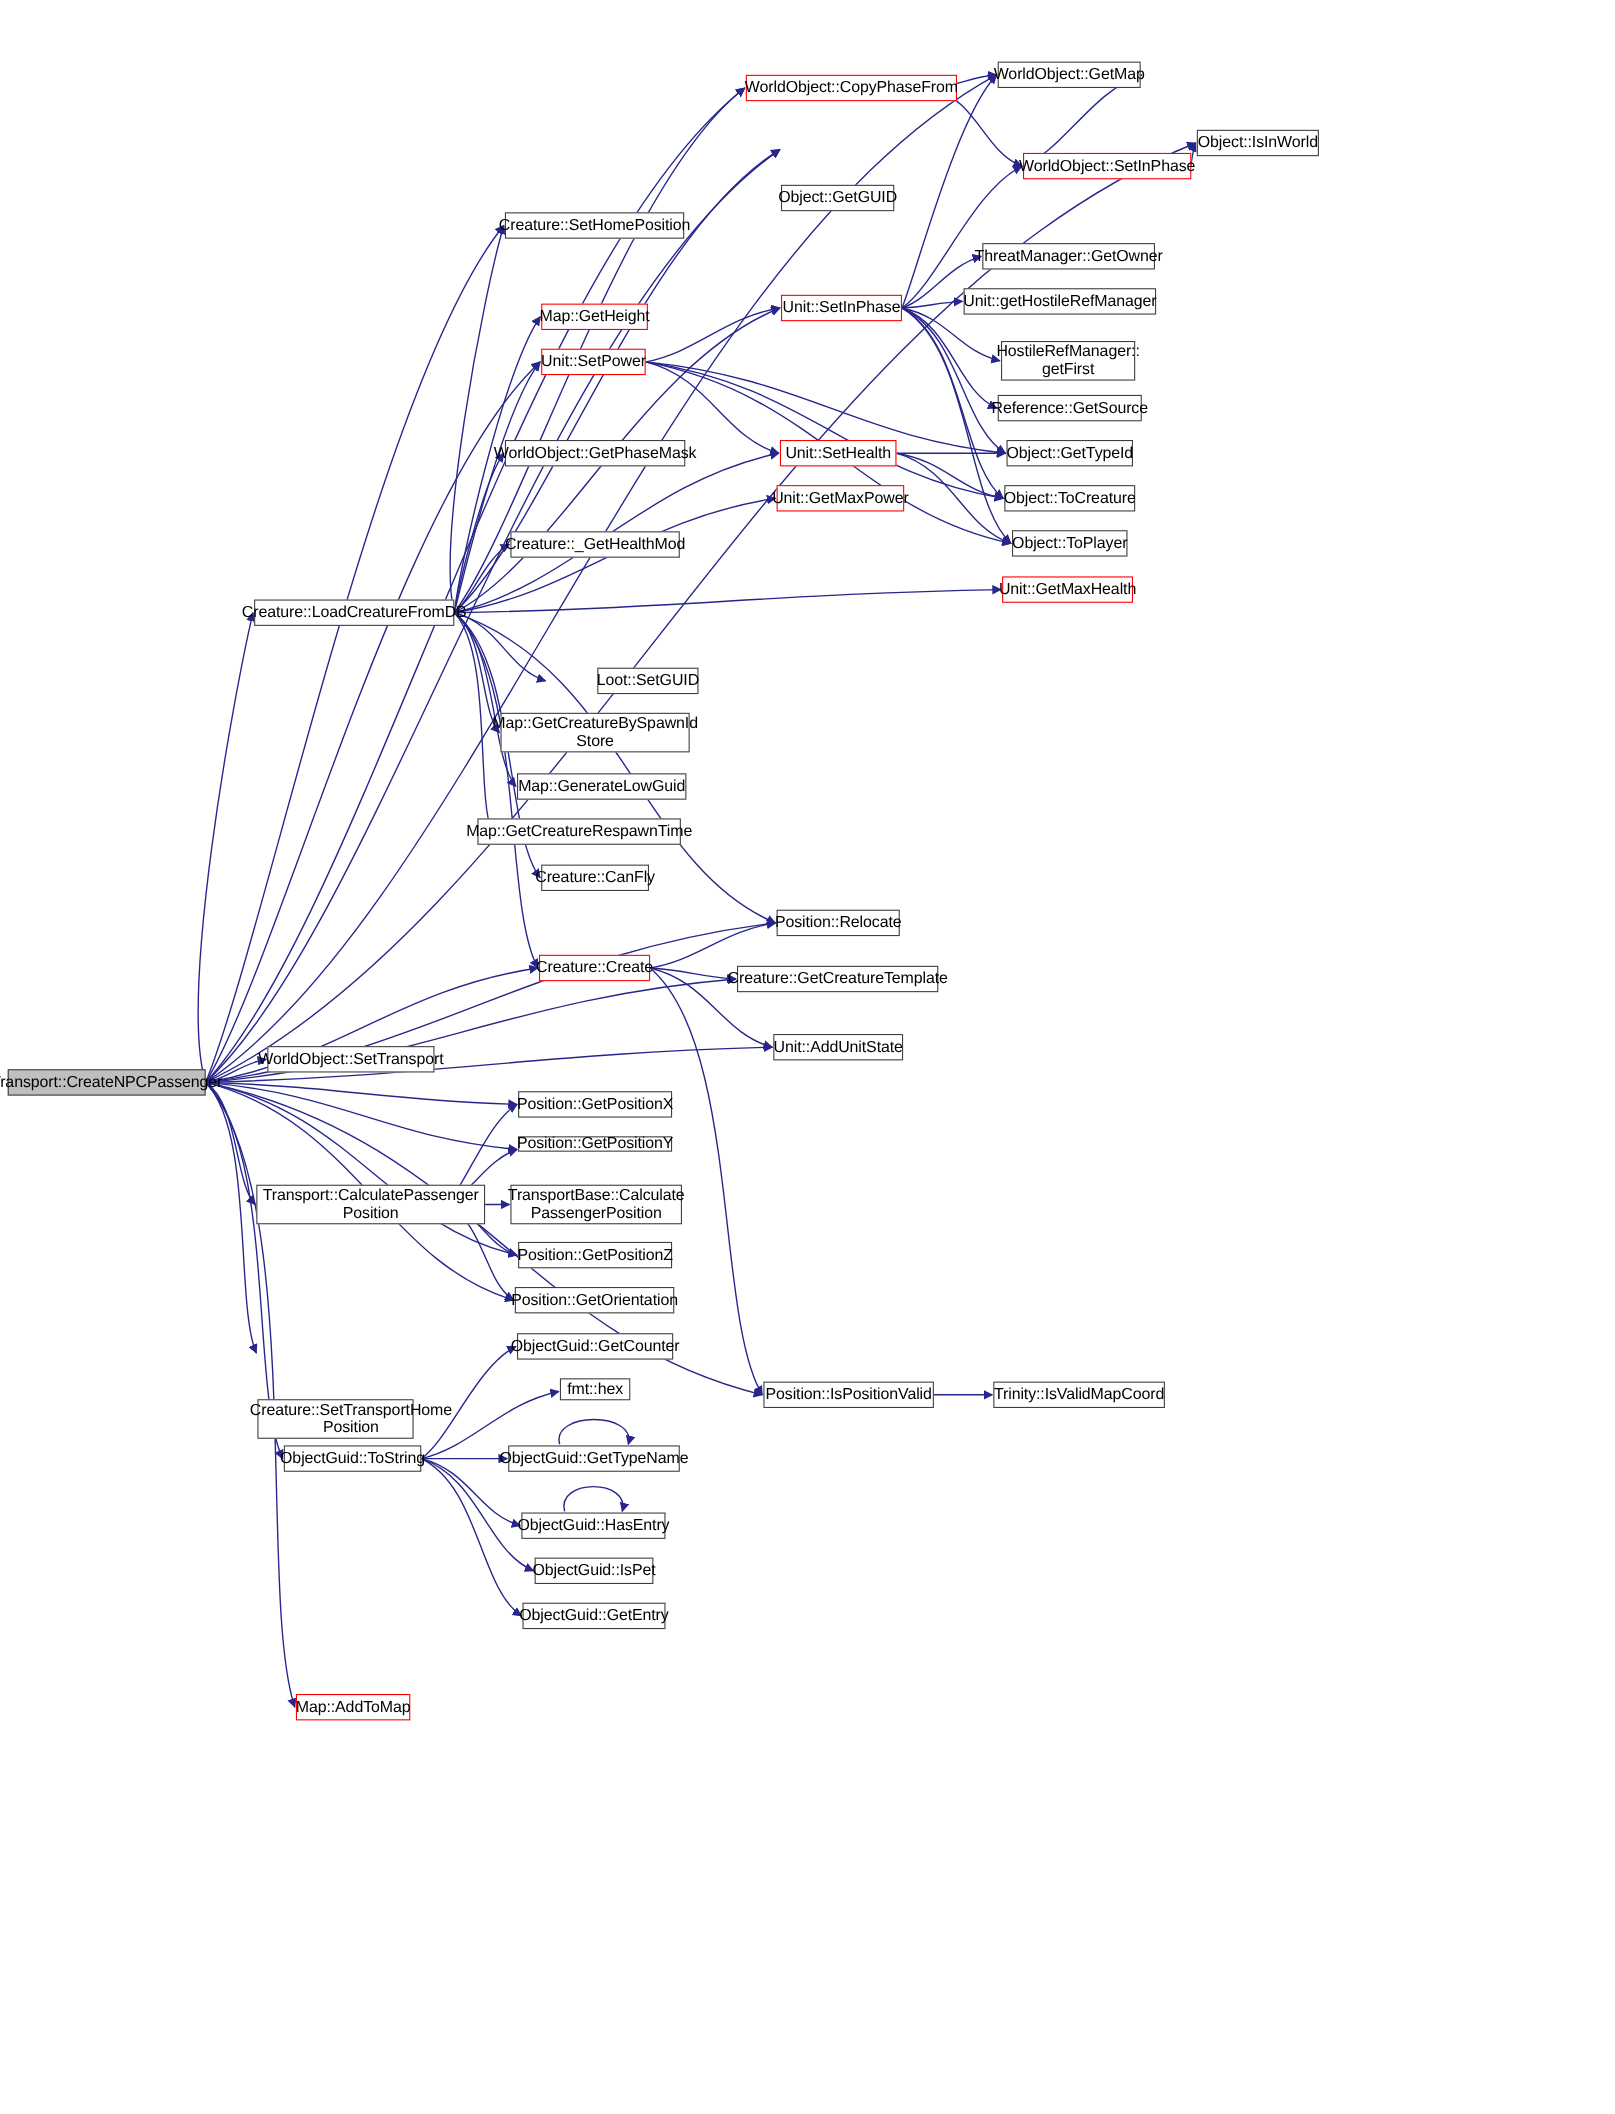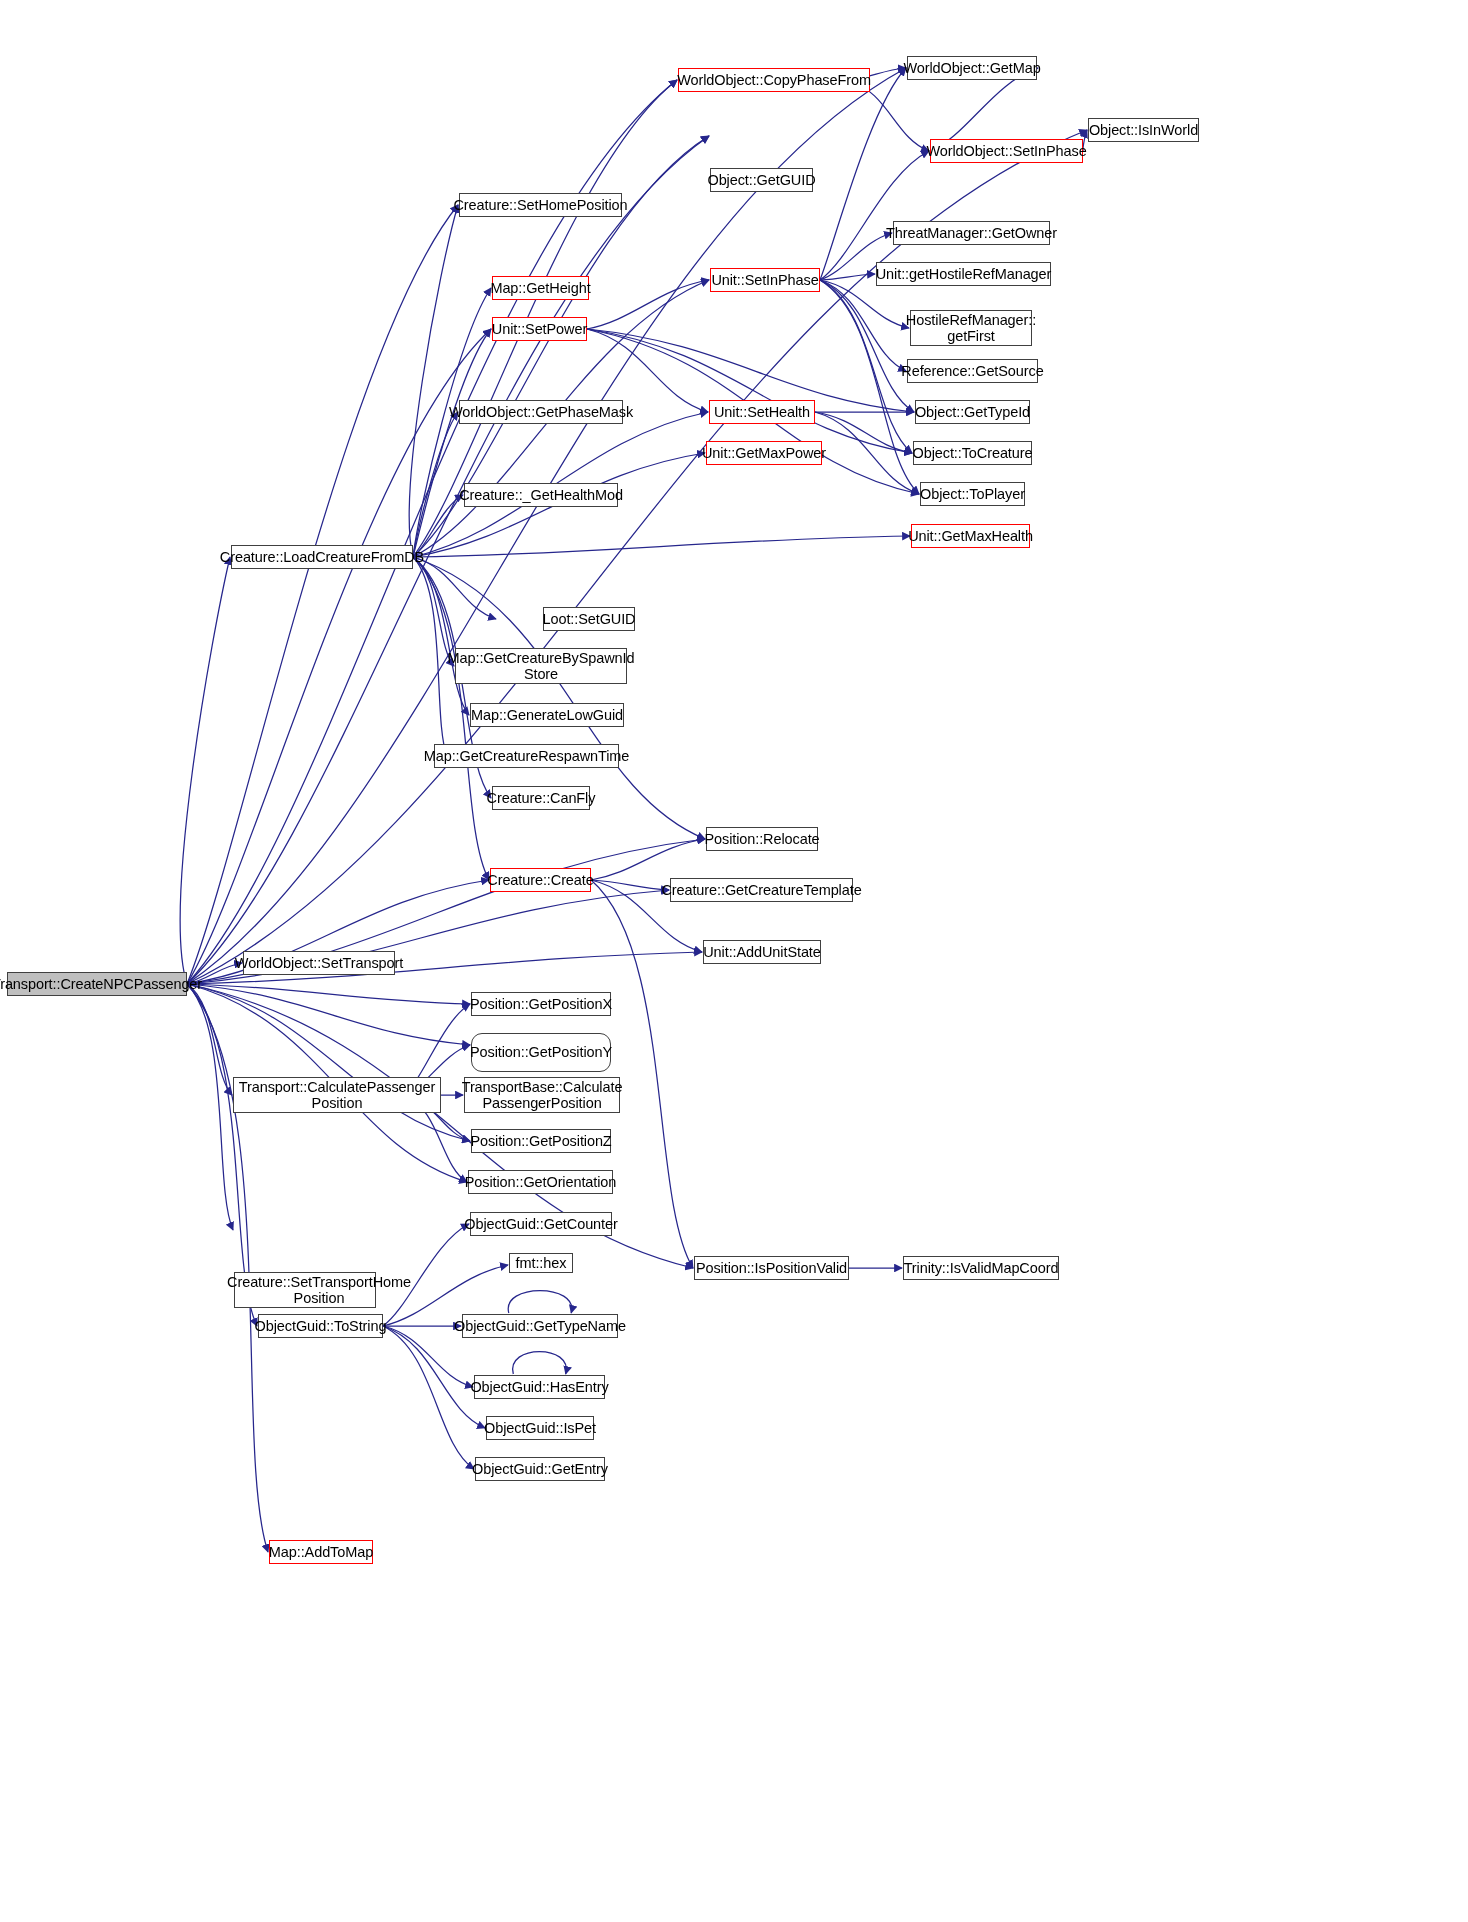--- a/index.html
+++ b/index.html
@@ -171,21 +171,21 @@
 Store</div>
       <div class="node" style="left: 470px; top: 703px; width: 154px; height: 24px;">Map::GenerateLowGuid</div>
       <div class="node" style="left: 434px; top: 744px; width: 185px; height: 24px;">Map::GetCreatureRespawnTime</div>
       <div class="node" style="left: 492px; top: 786px; width: 98px; height: 24px;">Creature::CanFly</div>
       <div class="node" style="left: 706px; top: 827px; width: 112px; height: 24px;">Position::Relocate</div>
       <div class="node red" style="left: 490px; top: 868px; width: 101px; height: 24px;">Creature::Create</div>
       <div class="node" style="left: 670px; top: 878px; width: 183px; height: 24px;">Creature::GetCreatureTemplate</div>
       <div class="node" style="left: 703px; top: 940px; width: 118px; height: 24px;">Unit::AddUnitState</div>
       <div class="node" style="left: 243px; top: 951px; width: 152px; height: 24px;">WorldObject::SetTransport</div>
       <div class="node" style="left: 471px; top: 992px; width: 140px; height: 24px;">Position::GetPositionX</div>
-      <div class="node" style="left: 471px; top: 1033px; width: 140px; height: 39px; border-radius: 11px;">Position::GetPositionY</div>
+      <div class="node" style="left: 471px; top: 1033px; width: 140px; height: 14px;">Position::GetPositionY</div>
       <div class="node" style="left: 233px; top: 1077px; width: 208px; height: 36px;">Transport::CalculatePassenger
 Position</div>
       <div class="node" style="left: 464px; top: 1077px; width: 156px; height: 36px;">TransportBase::Calculate
 PassengerPosition</div>
       <div class="node" style="left: 471px; top: 1129px; width: 140px; height: 24px;">Position::GetPositionZ</div>
       <div class="node" style="left: 468px; top: 1170px; width: 145px; height: 24px;">Position::GetOrientation</div>
       <div class="node" style="left: 234px; top: 1272px; width: 142px; height: 36px; padding-left: 31px;">Creature::SetTransportHome
 Position</div>
       <div class="node" style="left: 470px; top: 1212px; width: 142px; height: 24px;">ObjectGuid::GetCounter</div>
       <div class="node" style="left: 509px; top: 1253px; width: 64px; height: 20px;">fmt::hex</div>

